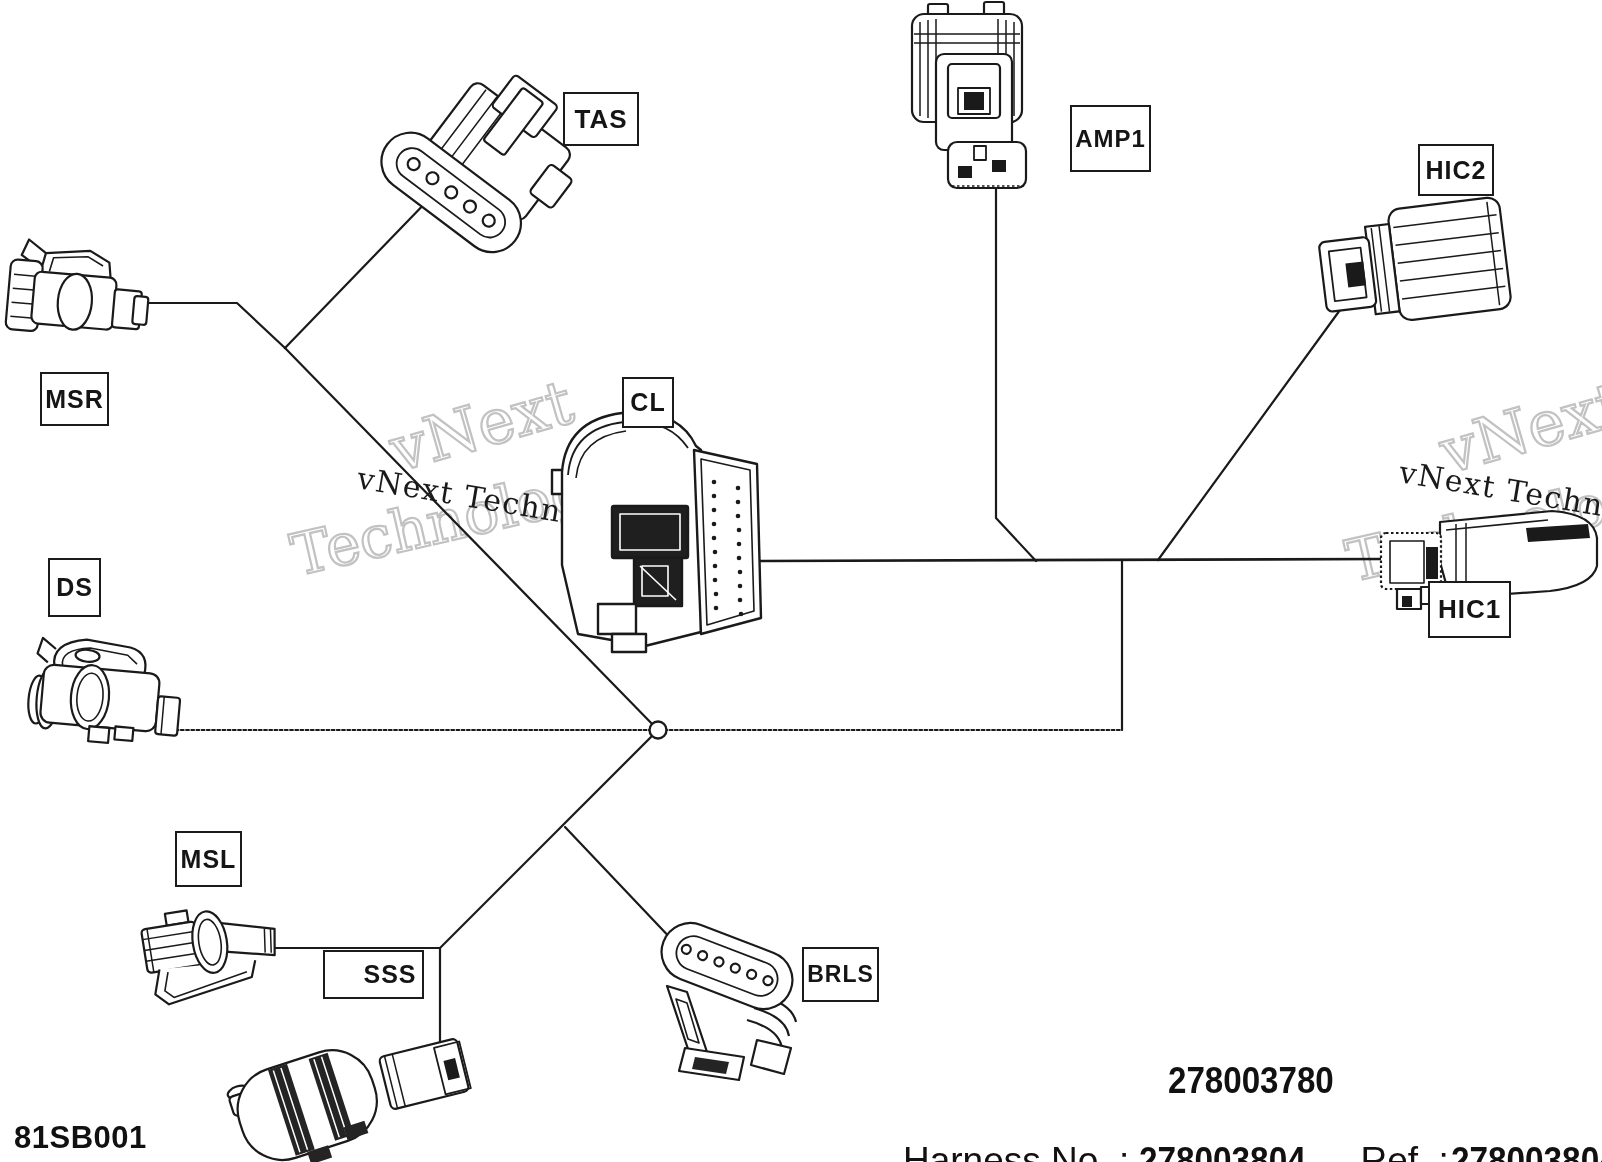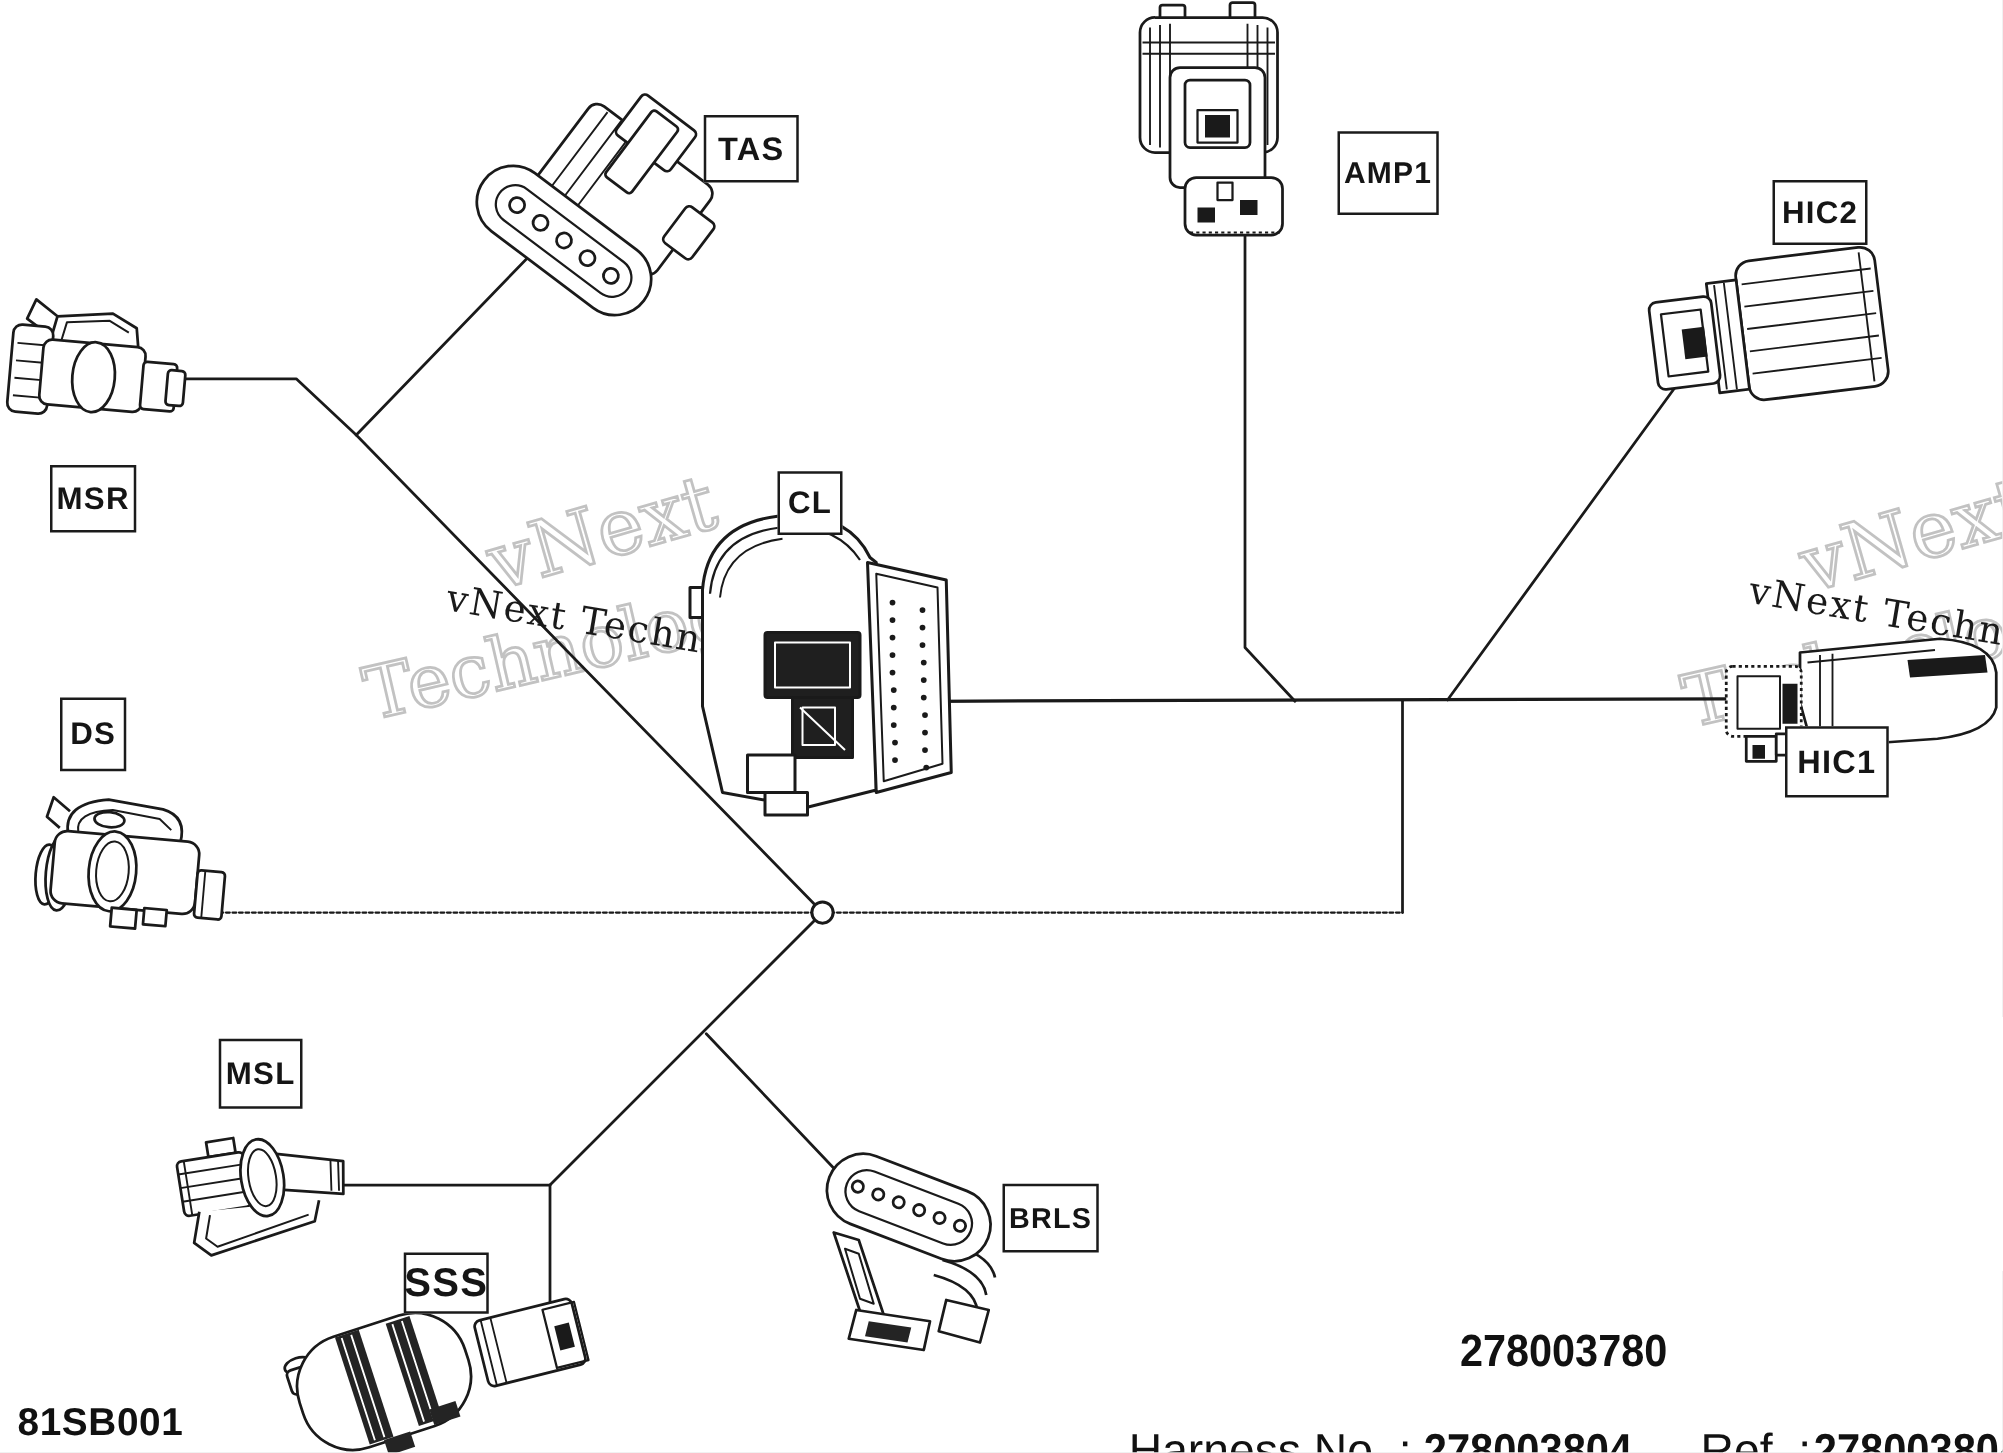--- a/index.html
+++ b/index.html
@@ -257,21 +257,21 @@
   </div>
   <div class="label-box" style="left:48px;top:558px;width:49px;height:55px;font-size:25px;">
     <span>DS</span>
   </div>
   <div class="label-box" style="left:1428px;top:581px;width:79px;height:53px;font-size:26px;">
     <span>HIC1</span>
   </div>
   <div class="label-box" style="left:175px;top:831px;width:63px;height:52px;font-size:25px;">
     <span>MSL</span>
   </div>
-  <div class="label-box" style="left:323px;top:1002px;width:64px;height:45px;font-size:32px;">
+  <div class="label-box" style="left:323px;top:950px;width:64px;height:45px;font-size:25px;padding-left:33px;">
     <span>SSS</span>
   </div>
   <div class="label-box" style="left:802px;top:947px;width:73px;height:51px;font-size:23px;">
     <span>BRLS</span>
   </div>
 
   <div class="titleblock code-left">81SB001</div>
 
   <div class="titleblock part-number">278003780</div>
 

